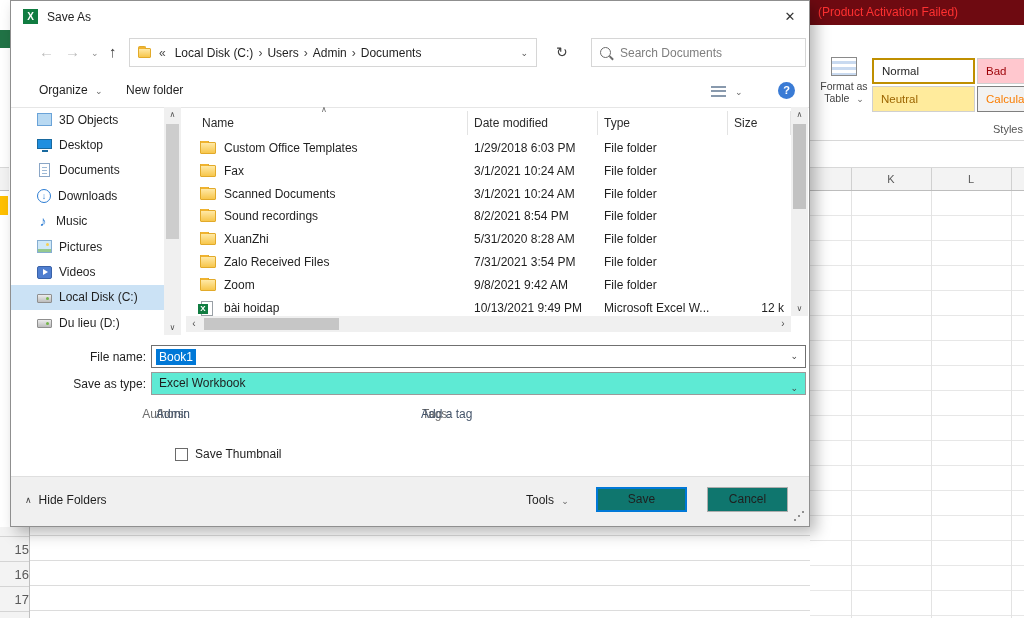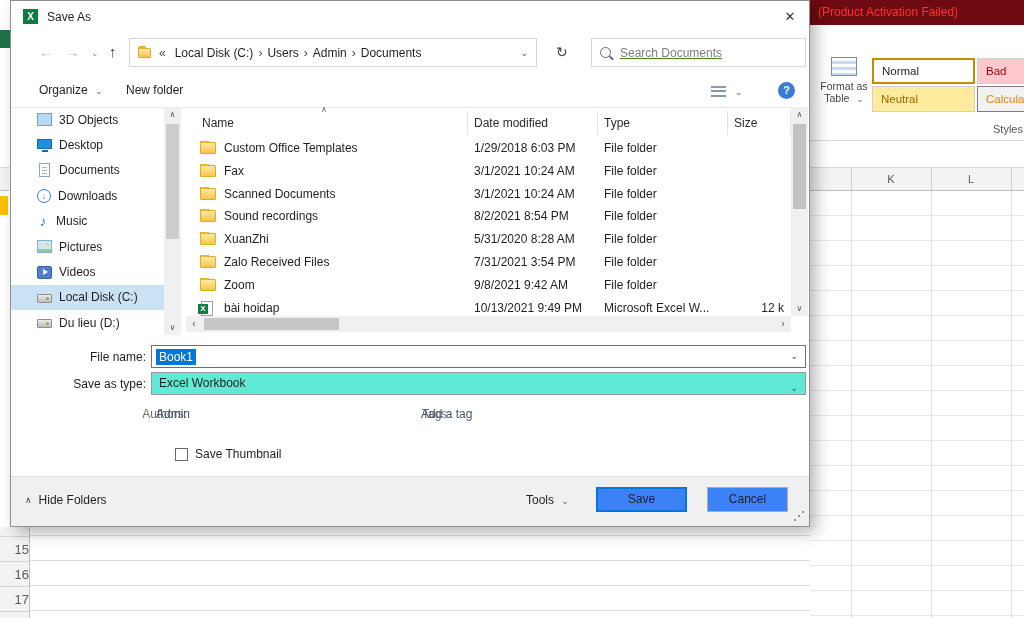--- a/index.html
+++ b/index.html
@@ -62,21 +62,21 @@
                  border:1px solid #e2aa2a;border-bottom:none;border-radius:2px 2px 0 0;}
   .addr-overflow{color:#4a4a4a;padding:0 4px;}
   .addr-part{padding:0 5px;color:#1f1f1f;}
   .addr-sep{color:#4a4a4a;font-size:12px;}
   .addr-drop{margin-left:auto;color:#555;font-size:9px;padding-right:2px;}
   .refresh{position:absolute;left:545px;top:43px;color:#3f3f3f;font-size:14px;}
   .search{position:absolute;left:580px;top:37px;width:215px;height:29px;border:1px solid #d6d6d6;background:#fff;
           display:flex;align-items:center;padding:0 8px;box-sizing:border-box;}
   .mag{width:9px;height:9px;border:1.5px solid #6b6b6b;border-radius:50%;position:relative;margin-right:7px;flex:0 0 auto;}
   .mag::after{content:"";position:absolute;width:5px;height:1.5px;background:#6b6b6b;transform:rotate(45deg);right:-4px;bottom:-1px;}
-  .search input{border:none;outline:none;flex:1;font:inherit;color:#4d7c0f;background:transparent;text-decoration:underline;}
+  .search input{border:none;outline:none;flex:1;font:inherit;color:#4d7c0f;background:transparent;}
   .search input::placeholder{color:#7e7e7e;}
 
   .tools-row{position:absolute;left:0;top:74px;right:0;height:32px;border-bottom:1px solid #e6e6e6;}
   .organize{position:absolute;left:28px;top:8px;}
   .newfolder{position:absolute;left:115px;top:8px;}
   .small-caret{font-size:9px;color:#666;padding-left:4px;}
   .view-btn{position:absolute;left:700px;top:11px;display:flex;align-items:center;}
   .lines-icon{display:inline-block;width:15px;height:11px;
               background:repeating-linear-gradient(to bottom,#8899ad 0 2px,transparent 2px 4.5px);margin-right:5px;}
   .help-btn{position:absolute;left:767px;top:7px;width:17px;height:17px;border-radius:50%;background:#3a7bd5;
@@ -148,21 +148,21 @@
   .meta-label{color:#6e6e6e;position:absolute;top:406px;margin-left:41px;}
   .meta-value{color:#44546a;position:absolute;top:406px;}
   .thumb-row{position:absolute;left:164px;top:446px;display:flex;align-items:center;}
   .checkbox{width:13px;height:13px;border:1px solid #6a6a6a;background:#fff;margin-right:7px;box-sizing:border-box;}
 
   
   .dlg-footer{position:absolute;left:0;right:0;bottom:0;height:49px;background:#f0f0f0;border-top:1px solid #dfdfdf;}
   .hide-folders{position:absolute;left:14px;top:16px;display:flex;align-items:center;}
   .hf-caret{font-size:9px;color:#444;margin-right:7px;}
   .tools-dd{position:absolute;left:515px;top:16px;}
-  .btn{position:absolute;top:10px;height:25px;background:#3b82f6;text-align:center;box-sizing:border-box;cursor:default;}
+  .btn{position:absolute;top:10px;height:25px;background:#0f766e;text-align:center;box-sizing:border-box;cursor:default;}
   .btn-save{left:585px;width:91px;border:2px solid #0078d7;line-height:21px;}
   .btn-cancel{left:696px;width:81px;border:1px solid #adadad;line-height:23px;}
   .grip{position:absolute;right:4px;bottom:4px;width:12px;height:12px;}
   .grip::before{content:"";position:absolute;right:1px;top:1px;width:2px;height:2px;background:#8f8f8f;
                 box-shadow:-4px 4px 0 #8f8f8f,-8px 8px 0 #8f8f8f;}
 </style>
 </head>
 <body>
 
 <div class="stage">

